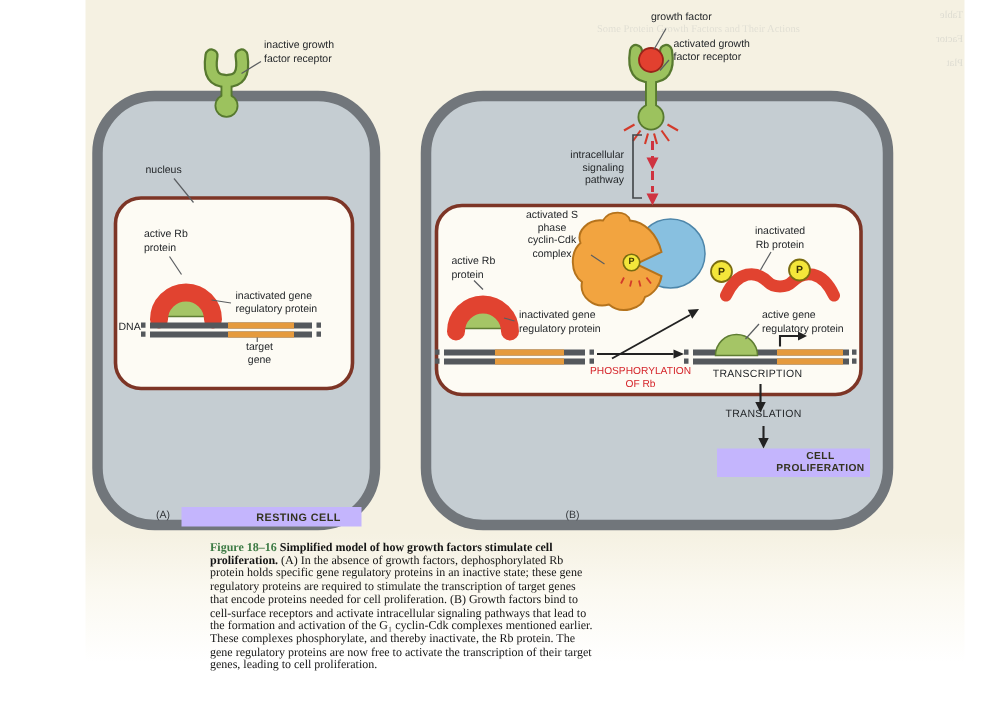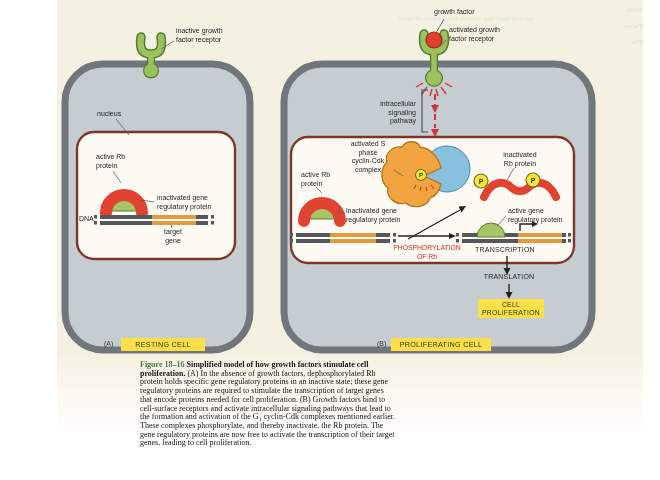--- a/index.html
+++ b/index.html
@@ -5,22 +5,22 @@
   html,body{margin:0;padding:0;background:#fff;}
   #stage{position:relative;width:660px;height:480px;overflow:hidden;
          font-family:"Liberation Sans",sans-serif;background:#fff;}
   #page{position:absolute;left:57px;top:0;width:586px;height:480px;
         background:linear-gradient(180deg,#f5f1e2 0%,#f5f1e2 74%,#fbf9f1 82%,#ffffff 92%);}
   svg{position:absolute;left:0;top:0;}
   .lbl{position:absolute;font-size:7px;line-height:8.5px;color:#24272a;white-space:pre-line;}
   .ctr{text-align:center;}
   .rt{text-align:right;}
   .red{color:#d5252b;font-size:6.8px;}
-  .hl{position:absolute;background:#fde047;display:flex;align-items:center;justify-content:center;
-      font-size:7.2px;font-weight:400;color:#33331f;letter-spacing:.3px;}
+  .hl{position:absolute;background:#c4b5fd;display:flex;align-items:center;justify-content:center;
+      font-size:7.2px;font-weight:700;color:#33331f;letter-spacing:.3px;padding-left:36px;}
   .pletter{position:absolute;font-size:7px;color:#33363a;}
   .pmark{position:absolute;font-size:7px;font-weight:700;color:#3c3405;text-align:center;}
   .caption{position:absolute;left:122px;top:361px;width:256px;
            font-family:"Liberation Serif",serif;font-size:8px;line-height:8.7px;color:#151515;margin-left:18px;}
   .figno{color:#3e7b45;font-weight:700;}
   .capti{font-weight:700;}
   .artifact{position:absolute;font-family:"Liberation Serif",serif;color:#30425a;pointer-events:none;}
   .a1{left:592px;top:2px;width:50px;font-size:7px;line-height:16px;opacity:.12;transform:scaleX(-1);white-space:pre-line;}
   .a2{left:398px;top:15px;width:210px;font-size:7px;opacity:.10;filter:blur(.4px);}
 </style>
@@ -214,21 +214,20 @@
 OF Rb</div>
   <div class="lbl ctr" style="left:492px;top:151px;width:56px;">inactivated
 Rb protein</div>
   <div class="lbl" style="left:508px;top:207px;">active gene
 regulatory protein</div>
   <div class="lbl ctr" style="left:464px;top:246px;width:82px;letter-spacing:.2px;">TRANSCRIPTION</div>
   <div class="lbl ctr" style="left:470px;top:273px;width:78px;letter-spacing:.2px;">TRANSLATION</div>
   <div class="hl ctr" style="left:478px;top:299px;width:66px;height:19px;font-size:6.8px;line-height:8px;white-space:pre-line;">CELL
 PROLIFERATION</div>
   <div class="pletter" style="left:377px;top:340px;">(B)</div>
-  <div class="hl" style="left:391px;top:338px;width:100px;height:13px;">PROLIFERATING CELL</div>
 
   <div class="pmark" style="left:415px;top:172px;width:12px;font-size:6px;">P</div>
   <div class="pmark" style="left:474px;top:177.5px;width:14px;">P</div>
   <div class="pmark" style="left:526px;top:176.5px;width:14px;">P</div>
 
   <div class="caption">
     <span class="figno">Figure 18–16</span><span class="capti"> Simplified model of how growth factors stimulate cell proliferation.</span><span> (A) In the absence of growth factors, dephosphorylated Rb protein holds specific gene regulatory proteins in an inactive state; these gene regulatory proteins are required to stimulate the transcription of target genes that encode proteins needed for cell proliferation. (B) Growth factors bind to cell-surface receptors and activate intracellular signaling pathways that lead to the formation and activation of the G₁ cyclin-Cdk complexes mentioned earlier. These complexes phosphorylate, and thereby inactivate, the Rb protein. The gene regulatory proteins are now free to activate the transcription of their target genes, leading to cell proliferation.</span>
   </div>
 </div>
 

